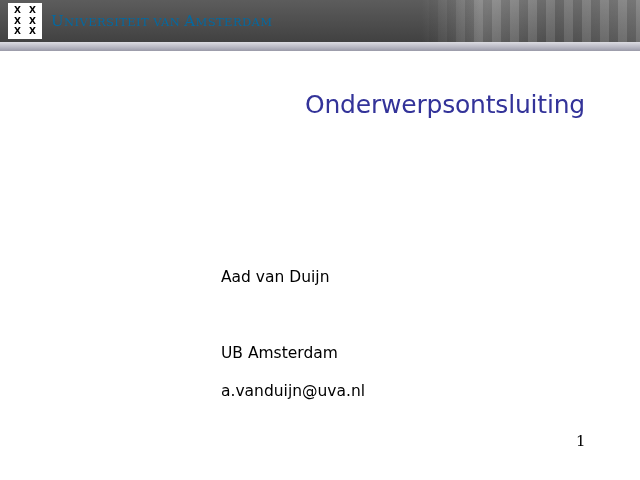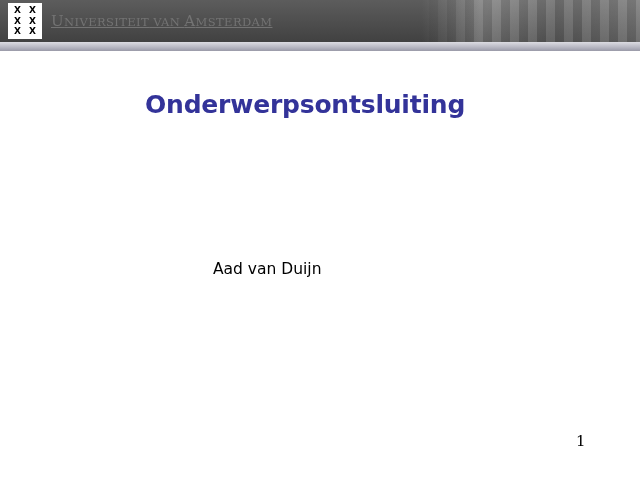--- a/index.html
+++ b/index.html
@@ -100,56 +100,56 @@
   .logo-mark span {
     display: block;
     color: #000000;
     font-family: "DejaVu Sans", sans-serif;
     font-size: 9px;
     font-weight: bold;
     line-height: 10px;
     text-align: center;
   }
   .logo-text {
-    color: #737373;
+    color: #0369a1;
     font-family: "DejaVu Serif", serif;
     font-size: 15px;
     letter-spacing: 0.4px;
     white-space: nowrap;
-    text-decoration: underline;
   }
   .logo-text .small {
     font-size: 11.5px;
   }
 
   
   .title {
     position: absolute;
     left: 145px;
     top: 88px;
     width: 440px;
     color: #333399;
     font-size: 25px;
-    font-weight: bold;
+    font-weight: normal;
     line-height: 33px;
     letter-spacing: -0.2px;
+    text-align: right;
   }
 
   
   .subtitle {
     position: absolute;
     left: 205px;
     top: 250px;
     width: 400px;
     color: #000000;
     font-size: 15.5px;
     line-height: 22px;
   }
   .subtitle .block {
-    margin: 8px;
+    margin: 16px;
   }
   .gap {
     height: 22px;
   }
 
   
   .page-number {
     position: absolute;
     left: 576px;
     top: 432px;
@@ -182,17 +182,19 @@
     <div class="logo-text"><span>U</span><span class="small">NIVERSITEIT</span><span class="small"> VAN </span><span>A</span><span class="small">MSTERDAM</span></div>
   </div>
 
   <div class="title">
     <div>Onderwerpsontsluiting</div>
   </div>
 
   <div class="subtitle">
     <div class="block">Aad van Duijn</div>
     <div class="gap"></div>
+    <div class="block">UB Amsterdam</div>
+    <div class="block">a.vanduijn@uva.nl</div>
   </div>
 
   <div class="page-number">1</div>
 
 </div>
 
 </body></html>

